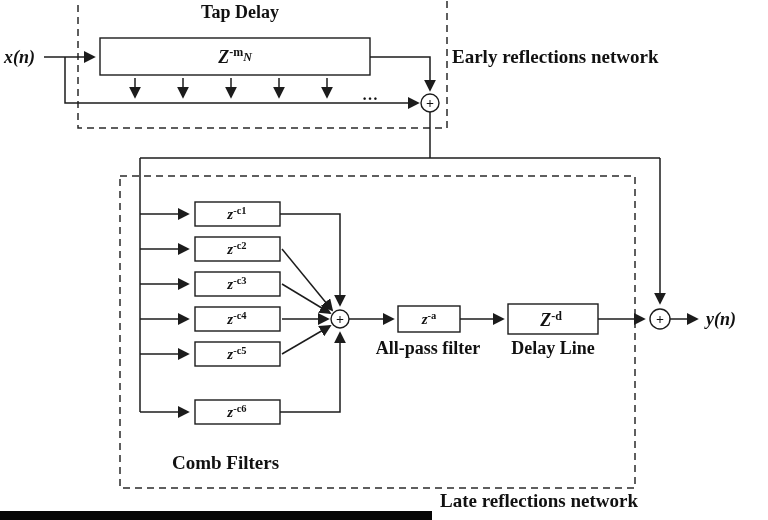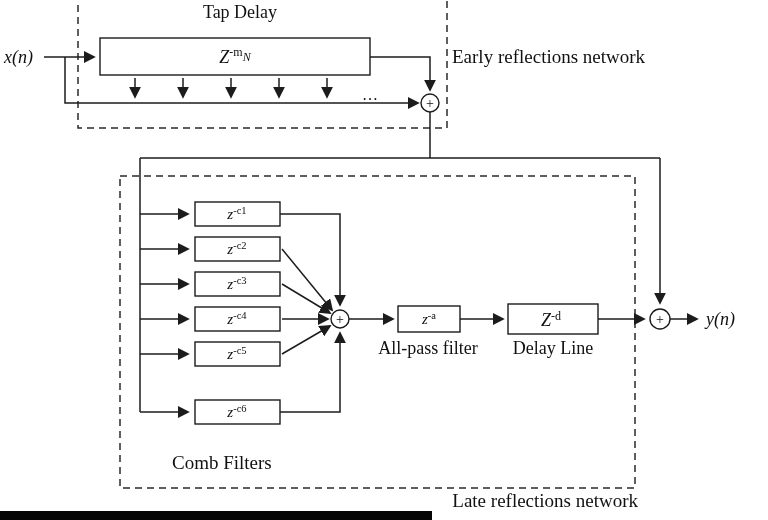--- a/index.html
+++ b/index.html
@@ -1,17 +1,17 @@
 <!DOCTYPE html>
 <html><head>
 <meta charset="utf-8">
 <style>
   html,body{margin:0;padding:0;background:#ffffff;}
   .stage{position:relative;width:768px;height:520px;background:#ffffff;overflow:hidden;
-         font-family:"Liberation Serif", serif;}
+         font-family:"Liberation Serif", serif;font-weight:bold;}
   svg{display:block;}
   .wire{stroke:#1c1c1c;stroke-width:1.5;fill:none;}
   .box{stroke:#1c1c1c;stroke-width:1.4;fill:#ffffff;}
   .dash{stroke:#2a2a2a;stroke-width:1.5;fill:none;stroke-dasharray:7 5;}
   .circ{stroke:#1c1c1c;stroke-width:1.4;fill:#ffffff;}
   text{fill:#111111;font-family:"Liberation Serif", serif;}
   .lbl{font-size:19px;}
   .lbl-sm{font-size:18px;}
   .math{font-style:italic;font-size:18px;}
   .bt{font-size:15px;}

